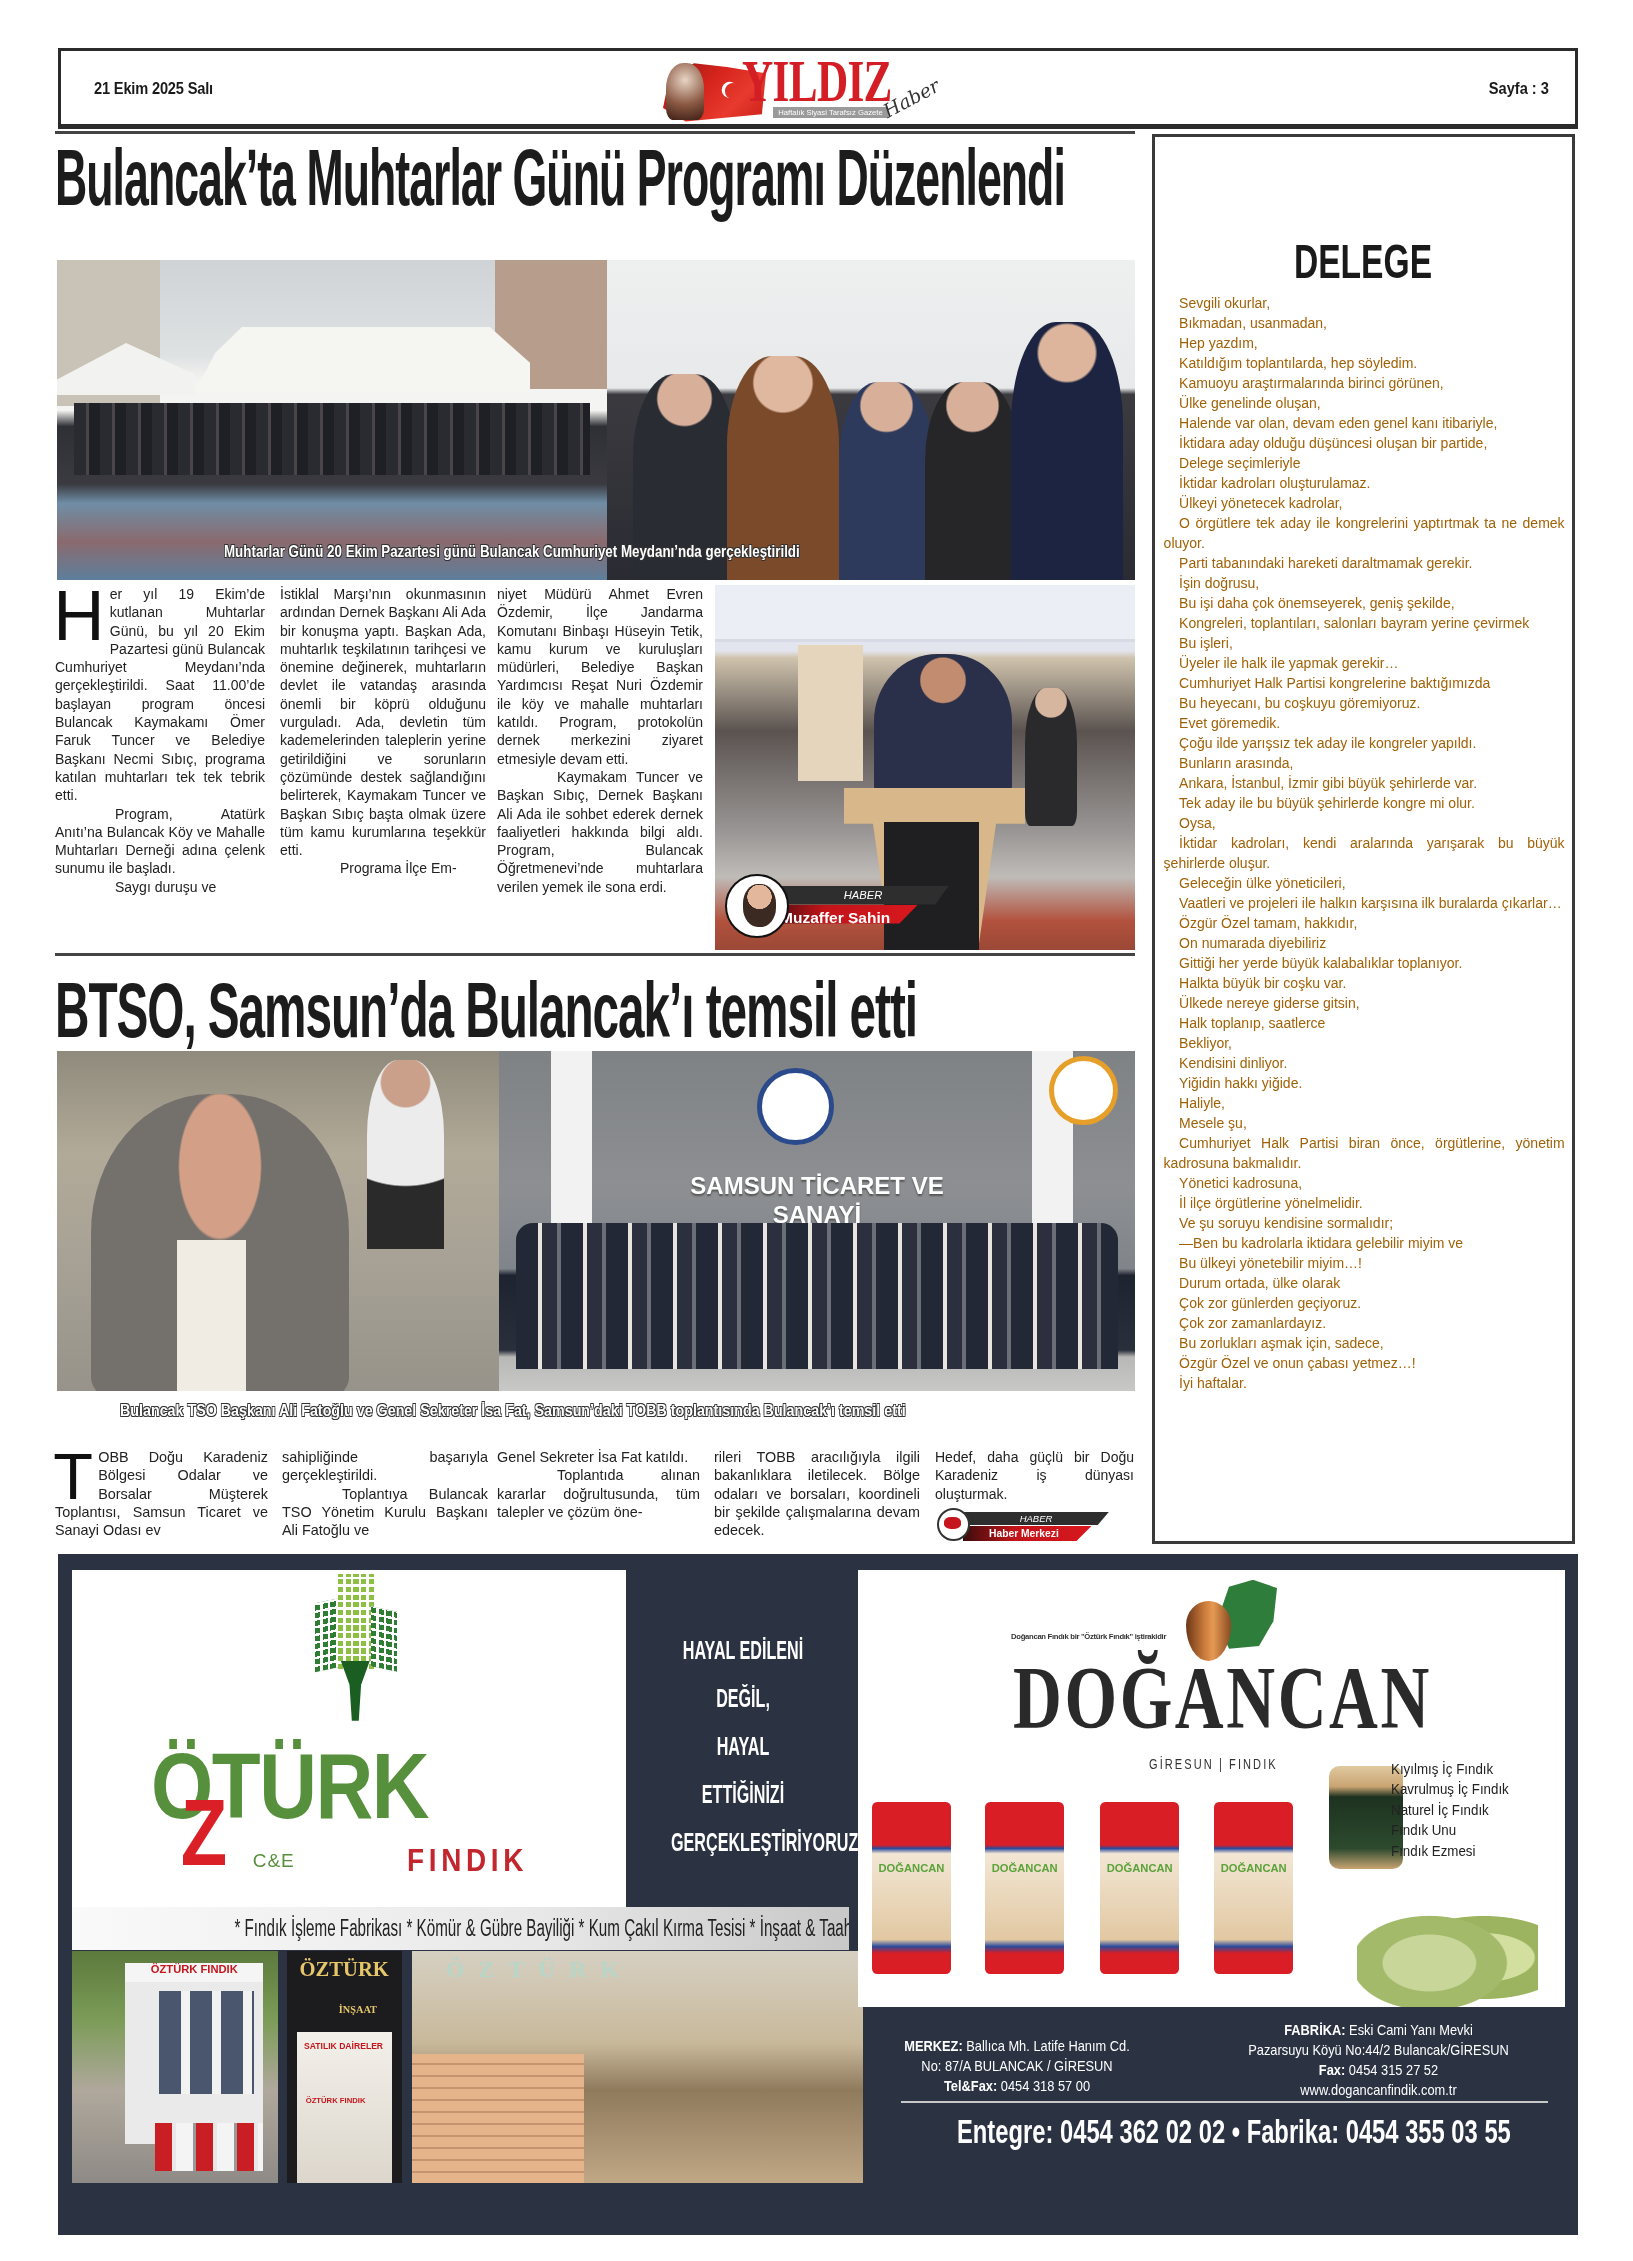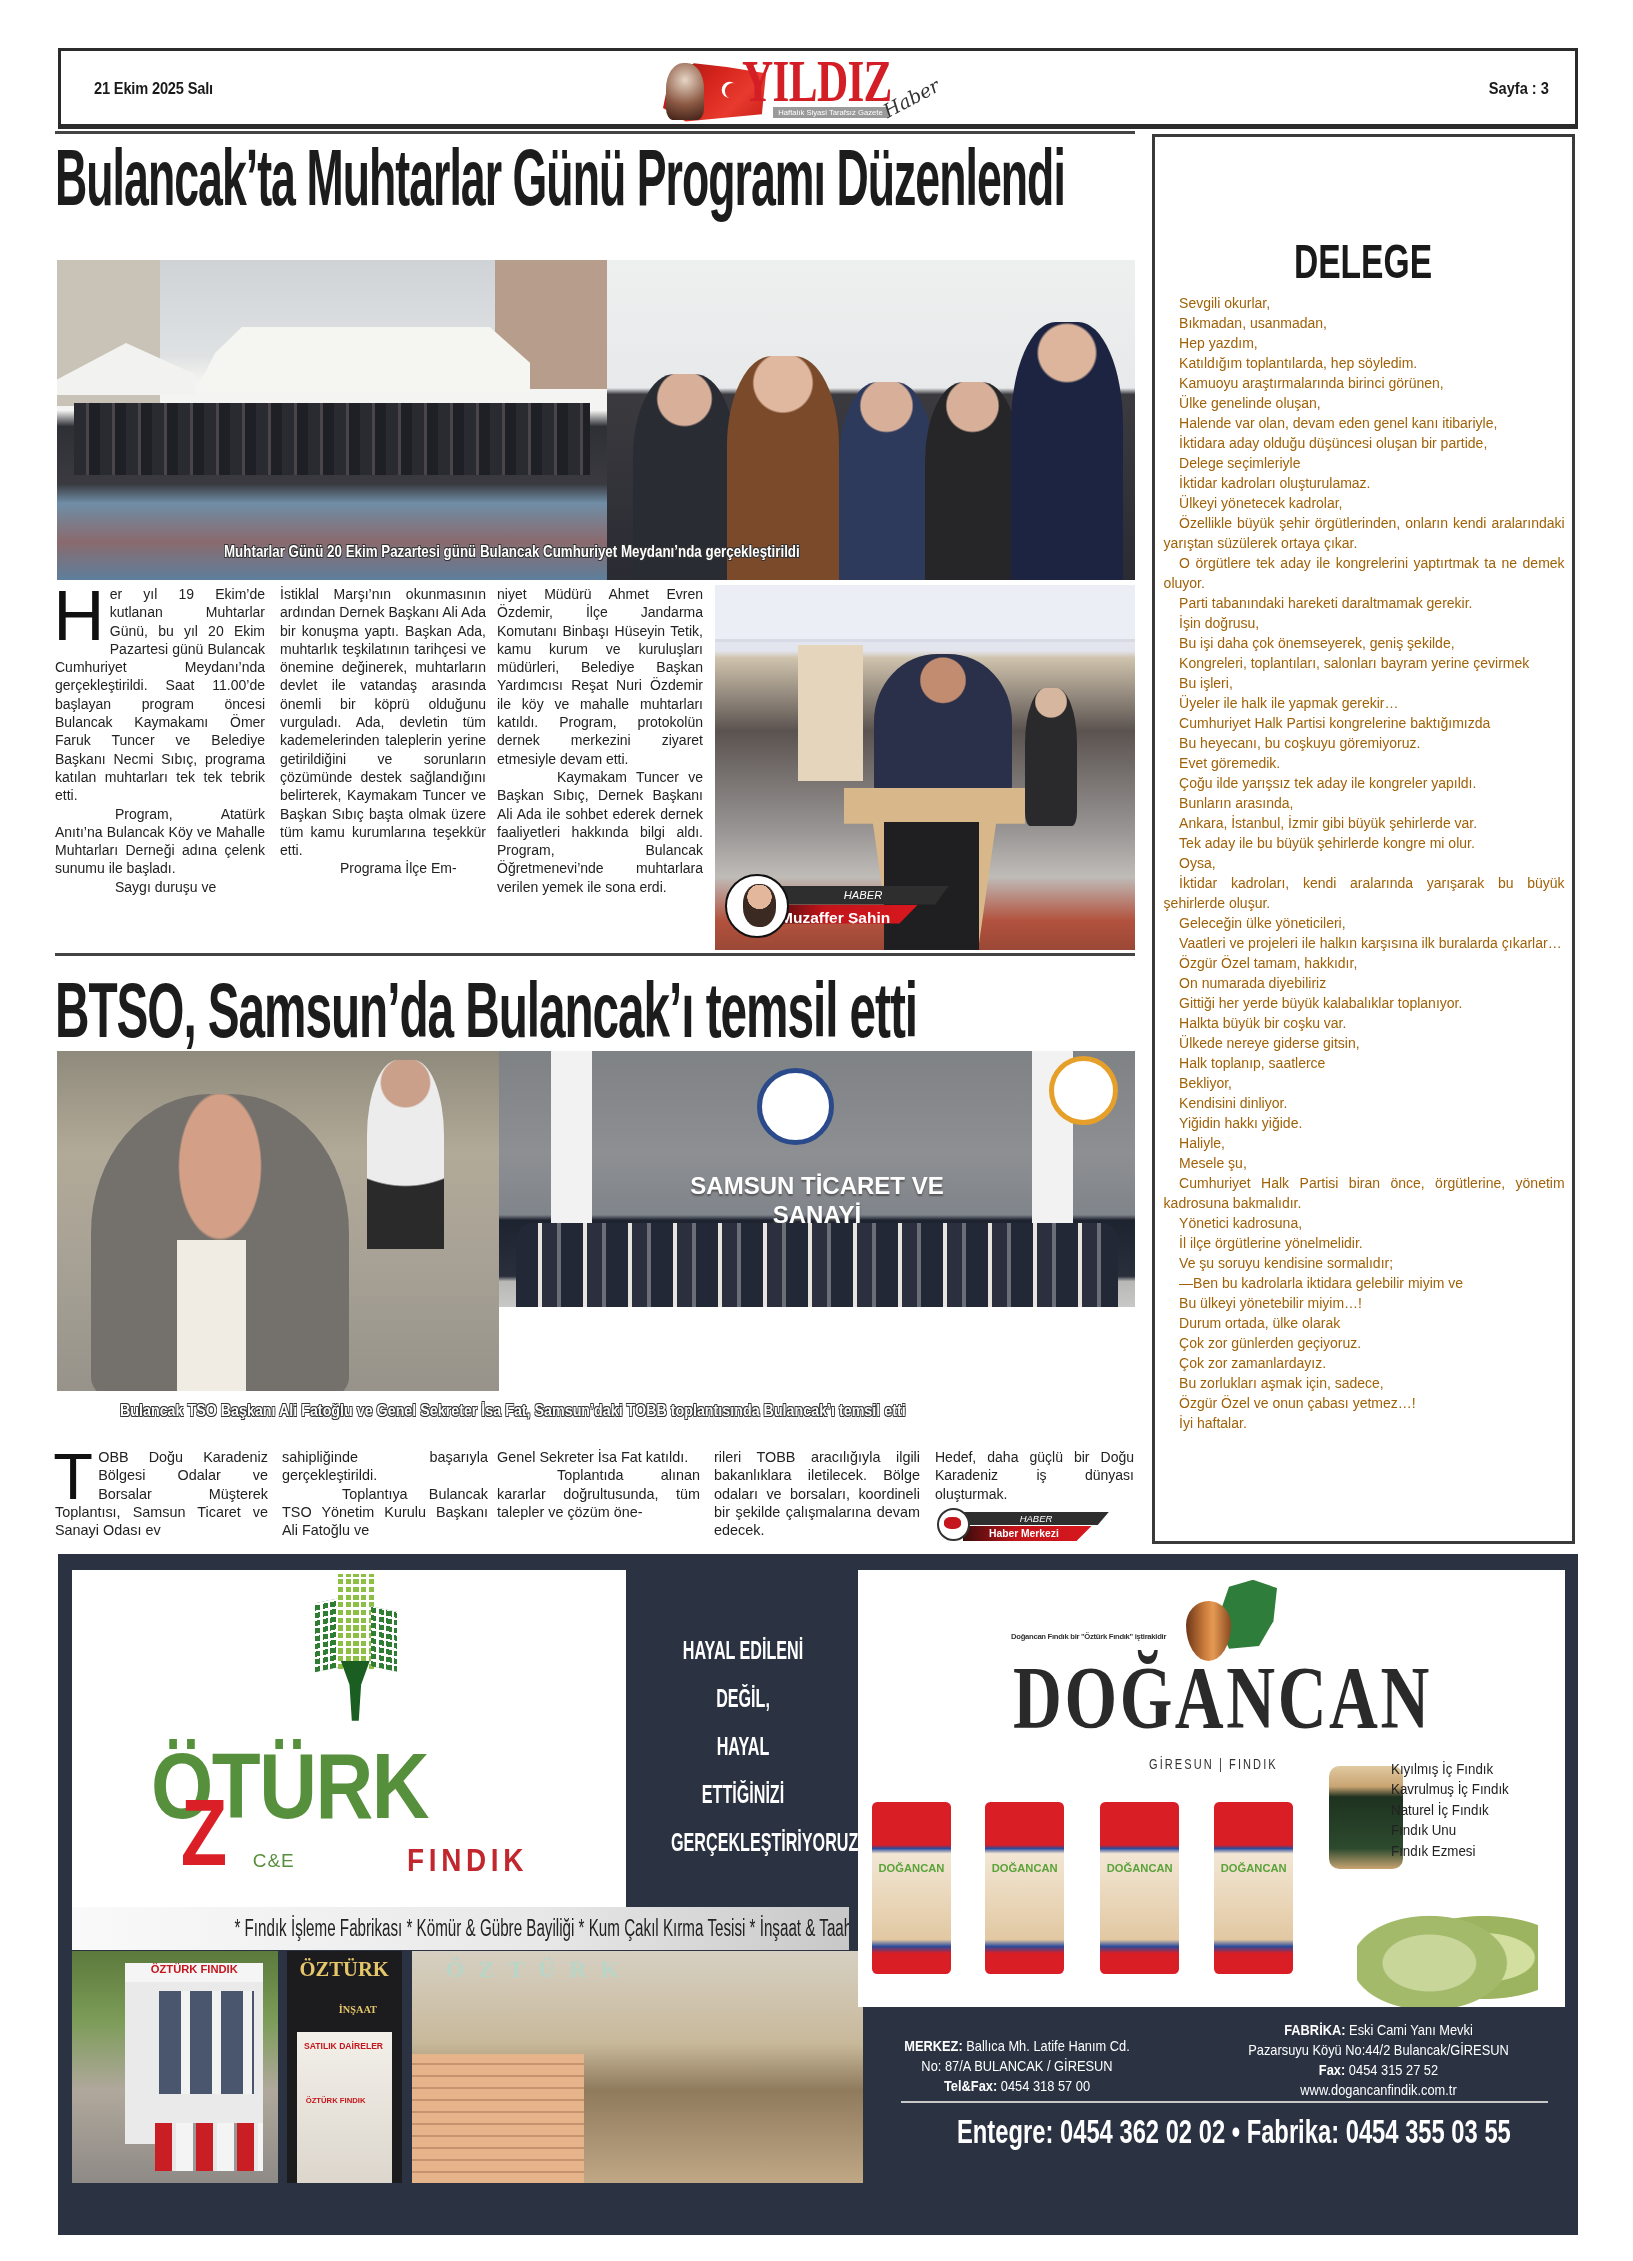--- a/index.html
+++ b/index.html
@@ -89,21 +89,21 @@
   .a1c2 { left: 280px; top: 585px; width: 206px; }
   .a1c3 { left: 497px; top: 585px; width: 206px; }
 
   .p3a { left: 57px; top: 1051px; width: 442px; height: 340px;
     background: linear-gradient(180deg, #8f8a7c 0%, #b2aa98 30%, #a8a296 60%, #97938a 100%); }
   .p3a .man { position: absolute; left: 34px; top: 43px; width: 258px; height: 301px; border-radius: 46% 46% 6% 6%;
     background: radial-gradient(ellipse at 50% 24%, #d3a087 0 22%, #74706c 23% 100%); }
   .p3a .shirt { position: absolute; left: 120px; top: 189px; width: 69px; height: 155px; background: #f0ece4; }
   .p3a .waiter { position: absolute; left: 310px; top: 8.6px; width: 77px; height: 189px; border-radius: 40% 40% 0 0;
     background: radial-gradient(circle at 50% 12%, #caa08a 0 14%, #ececec 15% 60%, #2a2a2a 61% 100%); }
-  .p3b { left: 499px; top: 1051px; width: 636px; height: 256px;
+  .p3b { left: 499px; top: 1051px; width: 636px; height: 340px;
     background: linear-gradient(180deg, #7f8285 0%, #8d8f92 40%, #80858b 64%, #1e2330 66%, #2a2f3c 88%, #b8b8b6 90%, #c8c8c6 100%); }
   .p3b .col-white { position: absolute; top: 0; width: 41px; height: 224px; background: #f2f2f2; }
   .p3b .seal { position: absolute; border-radius: 50%; border: 5.2px solid #253b8c; background: #fff; }
   .p3b .sign { position: absolute; left: 172px; top: 120px; color: #fff; font-weight: bold; font-size: 24px; line-height: 29px;
     text-align: center; width: 292px; text-shadow: 0 1.7px 1.7px #555; }
   .p3b .group { position: absolute; left: 17px; top: 172px; width: 602px; height: 146px;
     background: repeating-linear-gradient(90deg, #232836 0 22.4px, #e8e4e0 22.4px 26px, #2c2f3e 26px 41px, #6b6e77 41px 45px); 
     border-radius: 17px 17px 0 0; }
   .cap2 { left: 120px; top: 1401px; font-size: 17px; transform: scaleX(0.84); }
 
@@ -321,21 +321,20 @@
       <p>Bıkmadan, usanmadan,</p>
       <p>Hep yazdım,</p>
       <p>Katıldığım toplantılarda, hep söyledim.</p>
       <p>Kamuoyu araştırmalarında birinci görünen,</p>
       <p>Ülke genelinde oluşan,</p>
       <p>Halende var olan, devam eden genel kanı itibariyle,</p>
       <p>İktidara aday olduğu düşüncesi oluşan bir partide,</p>
       <p>Delege seçimleriyle</p>
       <p>İktidar kadroları oluşturulamaz.</p>
       <p>Ülkeyi yönetecek kadrolar,</p>
-      <p>Özellikle büyük şehir örgütlerinden, onların kendi aralarındaki yarıştan süzülerek ortaya çıkar.</p>
       <p>O örgütlere tek aday ile kongrelerini yaptırtmak ta ne demek oluyor.</p>
       <p>Parti tabanındaki hareketi daraltmamak gerekir.</p>
       <p>İşin doğrusu,</p>
       <p>Bu işi daha çok önemseyerek, geniş şekilde,</p>
       <p>Kongreleri, toplantıları, salonları bayram yerine çevirmek</p>
       <p>Bu işleri,</p>
       <p>Üyeler ile halk ile yapmak gerekir…</p>
       <p>Cumhuriyet Halk Partisi kongrelerine baktığımızda</p>
       <p>Bu heyecanı, bu coşkuyu göremiyoruz.</p>
       <p>Evet göremedik.</p>

